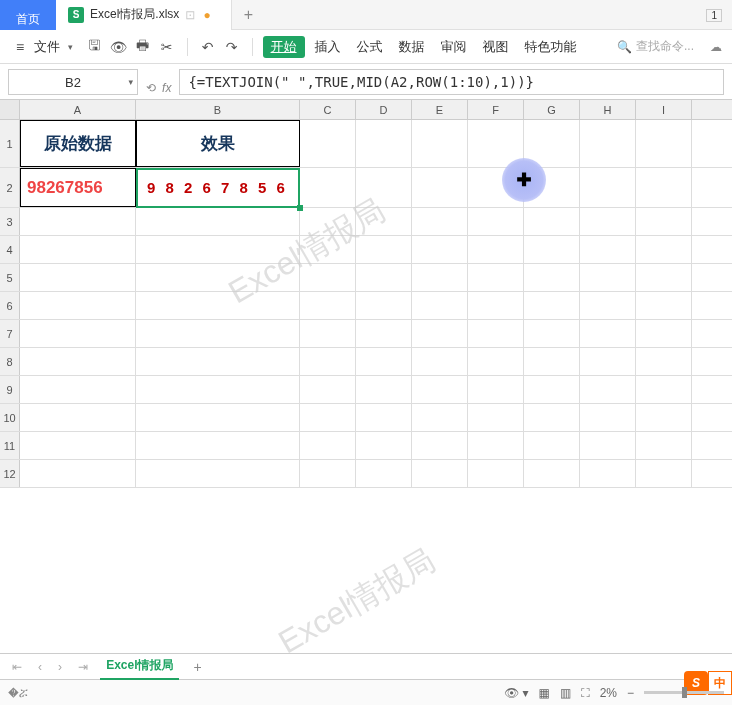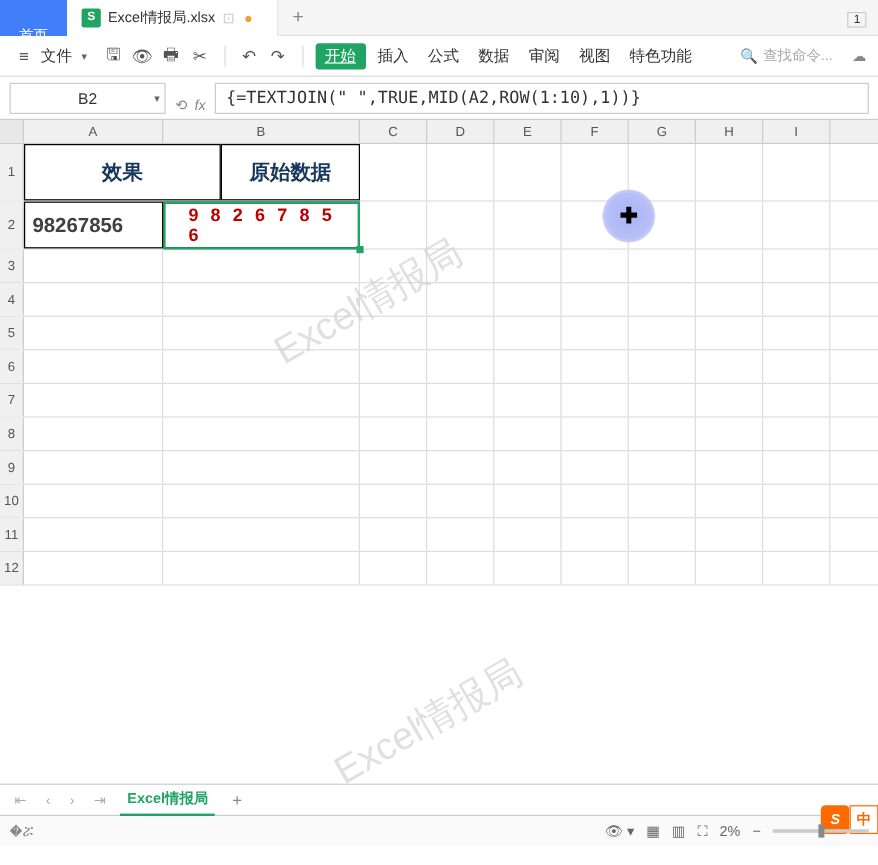--- a/index.html
+++ b/index.html
@@ -1,20 +1,20 @@
 <!DOCTYPE html>
 <html><head>
 <meta charset="utf-8">
 <style>
 * { box-sizing: border-box; margin: 0; padding: 0; }
 body { font-family: "Microsoft YaHei", sans-serif; font-size: 12px; color: #333; background: #fff; width: 732px; height: 721px; overflow: hidden; position: relative; }
 
 
 .titlebar { height: 30px; background: #f5f5f5; display: flex; align-items: center; border-bottom: 1px solid #e0e0e0; }
-.home-tab { background: #417ff9; color: #fff; padding: 14px 16px; height: 30px; line-height: 30px; }
+.home-tab { background: #417ff9; color: #fff; padding: 4px 16px; height: 30px; line-height: 30px; }
 .doc-tab { display: flex; align-items: center; padding: 0 12px; height: 30px; gap: 6px; background: #fff; border-right: 1px solid #e0e0e0; }
 .doc-icon { width: 16px; height: 16px; background: #1fa463; border-radius: 2px; color: #fff; font-size: 10px; text-align: center; line-height: 16px; font-weight: bold; }
 .tab-icons { margin-left: auto; display: flex; gap: 8px; padding-right: 8px; color: #999; }
 .new-tab { padding: 0 12px; font-size: 16px; color: #888; }
 .page-indicator { border: 1px solid #ccc; padding: 0 4px; font-size: 10px; margin-right: 4px; }
 
 
 .menubar { height: 34px; display: flex; align-items: center; padding: 0 10px; gap: 4px; border-bottom: 1px solid #ddd; }
 .hamburger { font-size: 14px; }
 .file-menu { font-size: 13px; margin-right: 4px; }
@@ -45,22 +45,22 @@
 .row { display: flex; border-bottom: 1px solid #ddd; }
 .row-h { width: 20px; background: #f0f0f0; border-right: 1px solid #ccc; text-align: center; color: #555; font-size: 11px; display: flex; align-items: center; justify-content: center; }
 .cell { border-right: 1px solid #ddd; display: flex; align-items: center; padding: 0 6px; }
 .cell.a { width: 116px; }
 .cell.b { width: 164px; }
 .cell.narrow { width: 56px; }
 .row.r1 { height: 48px; }
 .row.r2 { height: 40px; }
 .row.normal { height: 28px; }
 .header-cell { font-weight: bold; font-size: 17px; color: #16365c; justify-content: center; border: 1px solid #000; }
-.data-cell-a { font-weight: bold; font-size: 17px; color: #404040; border: 1px solid #000; }
-.data-cell-b { font-weight: bold; font-size: 15px; color: #c00000; letter-spacing: 3px; border: 1px solid #000; justify-content: flex-start; padding-left: 20px; }
+.data-cell-a { font-weight: bold; font-size: 17px; color: #ef4444; border: 1px solid #000; }
+.data-cell-b { font-weight: bold; font-size: 15px; color: #c00000; letter-spacing: 3px; border: 1px solid #000; justify-content: flex-start; padding-left: 10px; }
 .active-cell-border { position: absolute; border: 2px solid #1fa463; pointer-events: none; }
 .fill-handle { position: absolute; width: 6px; height: 6px; background: #1fa463; }
 
 
 .watermark { position: absolute; font-size: 32px; color: #ccc; transform: rotate(-30deg); pointer-events: none; opacity: 0.6; font-weight: normal; }
 
 
 .cursor-glow { position: absolute; width: 44px; height: 44px; border-radius: 50%; background: radial-gradient(circle, #a9b4f5 0%, #b7bff7 60%, transparent 100%); display: flex; align-items: center; justify-content: center; }
 .cursor-cross { font-size: 18px; font-weight: bold; color: #000; }
 
@@ -147,22 +147,22 @@
     <div class="col-h narrow">D</div>
     <div class="col-h narrow">E</div>
     <div class="col-h narrow">F</div>
     <div class="col-h narrow">G</div>
     <div class="col-h narrow">H</div>
     <div class="col-h narrow">I</div>
   </div>
   <div class="grid-body">
     <div class="row r1">
       <div class="row-h">1</div>
+      <div class="cell a header-cell">原始数据</div>
       <div class="cell b header-cell">效果</div>
-      <div class="cell a header-cell">原始数据</div>
       <div class="cell narrow"></div>
       <div class="cell narrow"></div>
       <div class="cell narrow"></div>
       <div class="cell narrow"></div>
       <div class="cell narrow"></div>
       <div class="cell narrow"></div>
       <div class="cell narrow"></div>
     </div>
     <div class="row r2">
       <div class="row-h">2</div>

